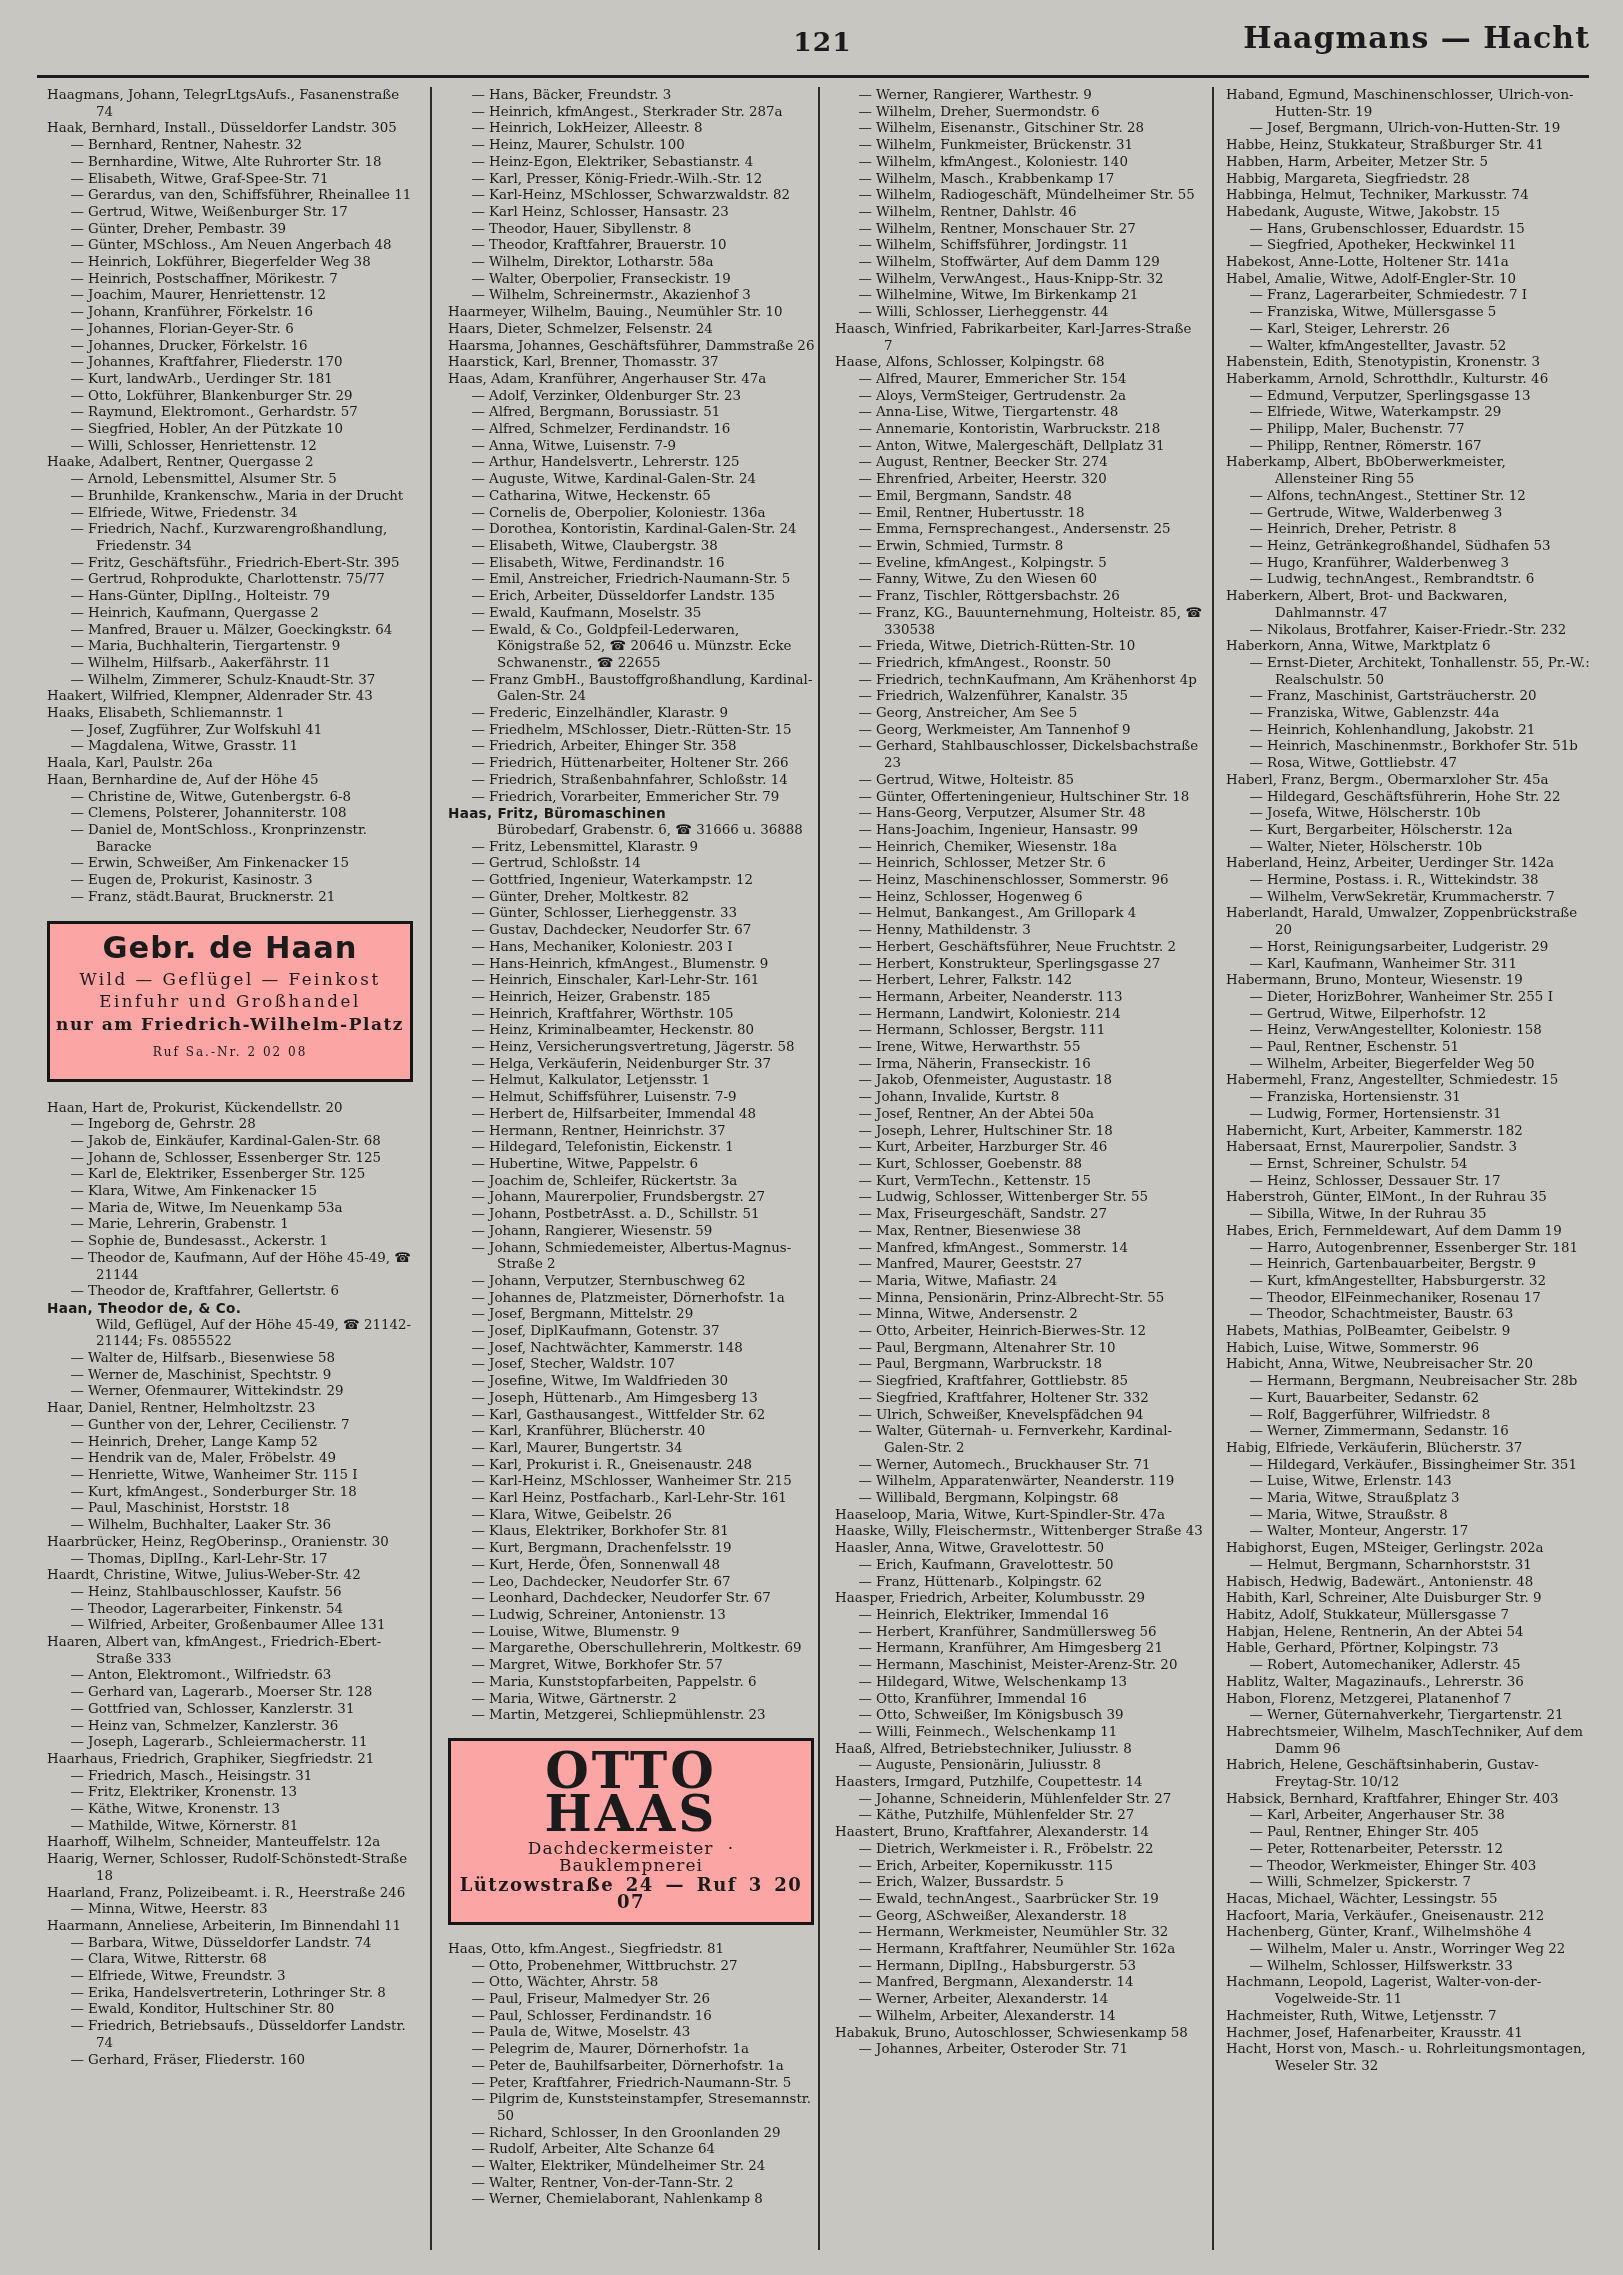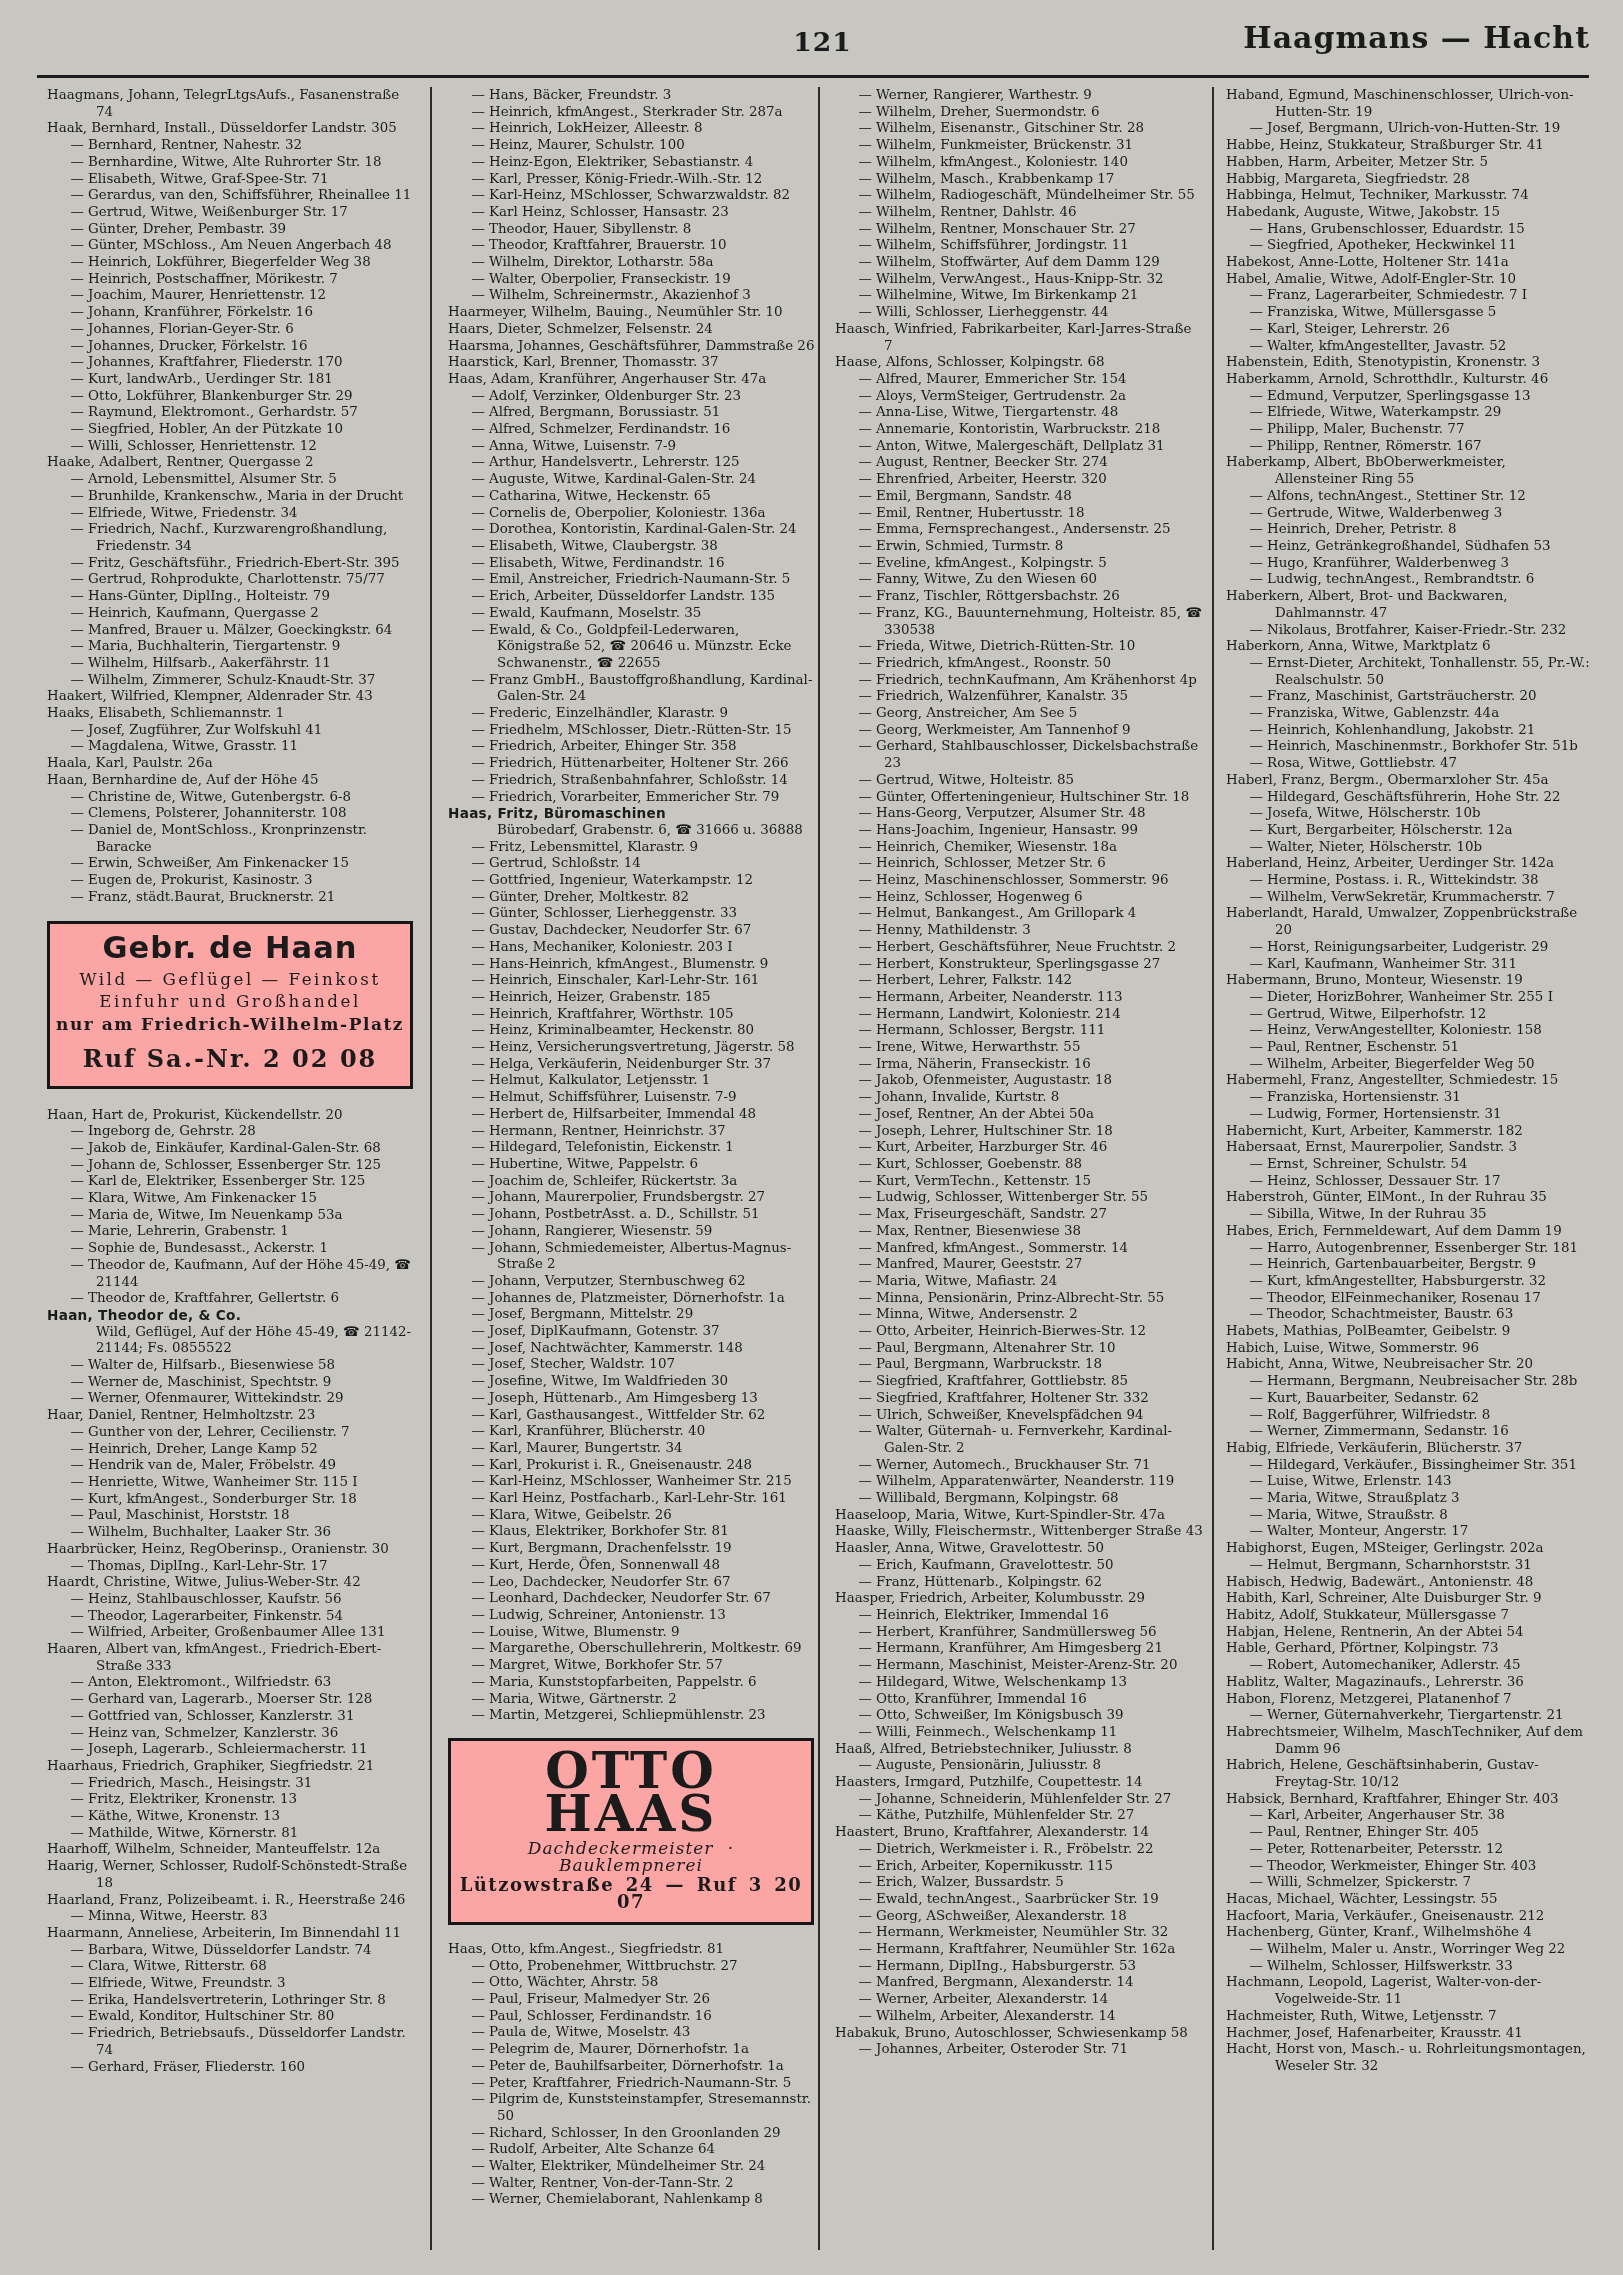--- a/index.html
+++ b/index.html
@@ -42,26 +42,26 @@
     margin:15.8px 2px 17.7px 0;
   }
   .adbox.gebr_de_haan{padding:15.8px 5.9px 17.7px;}
   .adbox.otto_haas{padding:7.9px 5.9px 11.8px;margin:13.8px 2px 15.8px 0;}
   .ad-t1{
     font-family:"DejaVu Sans","Liberation Sans",sans-serif;
     font-weight:bold;font-size:30.5px;letter-spacing:1px;margin-bottom:13.8px;
   }
   .ad-sp{font-size:16.7px;letter-spacing:2.5px;margin-top:5.9px;}
   .ad-b{font-size:17px;font-weight:bold;letter-spacing:1.5px;margin-top:5.9px;}
-  .ad-b2{font-size:24px;font-weight:bold;letter-spacing:2px;margin-top:19px;}
+  .ad-b2{font-size:12px;font-weight:normal;letter-spacing:2px;margin-top:12px;}
   .ad-t2{
     font-family:"DejaVu Serif","Liberation Serif",serif;
     font-weight:bold;font-size:50px;letter-spacing:3px;line-height:43px;
   }
-  .ad-mid{font-size:17px;letter-spacing:1px;margin-top:5.9px;word-spacing:7.9px;font-style:italic;}
+  .ad-mid{font-size:17px;letter-spacing:1px;margin-top:5.9px;word-spacing:7.9px;}
   .ad-b3{font-size:18px;font-weight:bold;letter-spacing:1.5px;margin-top:3px;word-spacing:3.9px;}
   #col1{left:47px;}
   #col2{left:448px;}
   #col3{left:835px;}
   #col4{left:1226px;width:366px;}
   .vr1{left:430px;}
   .vr2{left:818px;}
   .vr3{left:1212px;}
 </style>
 </head>

